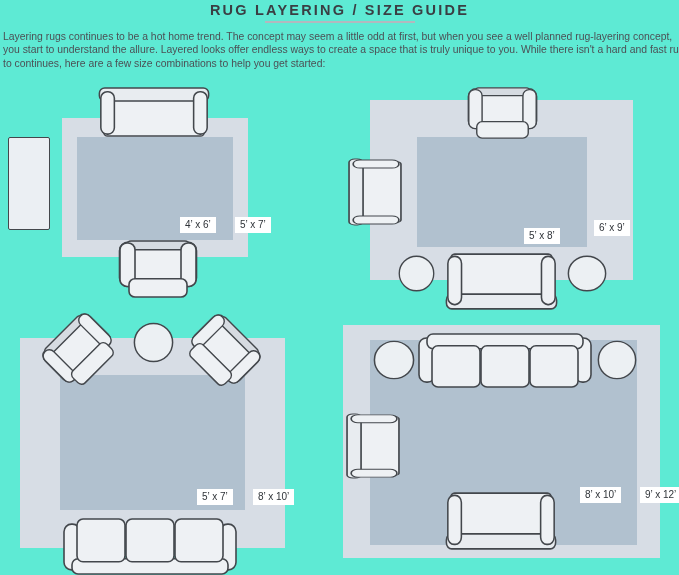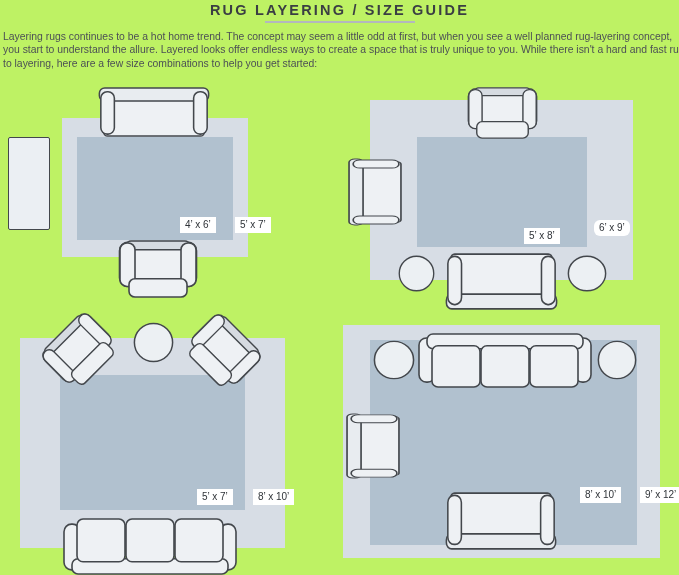--- a/index.html
+++ b/index.html
@@ -1,17 +1,17 @@
 <!DOCTYPE html>
 <html><head>
 <meta charset="utf-8">
 <style>
   html,body{margin:0;padding:0;background:#ffffff;}
   .stage{
-    position:relative;width:679px;height:575px;background:#bef264;
+    position:relative;width:679px;height:575px;background:#5eead4;
     font-family:"Liberation Sans", sans-serif;overflow:hidden;
   }
   .page-title{
     position:absolute;top:2px;left:0;width:100%;text-align:center;
     font-size:14.5px;font-weight:700;letter-spacing:2.2px;color:#3a3e43;
   }
   .title-divider{
     position:absolute;top:21px;left:50%;transform:translateX(-50%);
     width:150px;height:2px;background:#b3b8be;
   }
@@ -72,21 +72,21 @@
 </svg>
 
 <div class="stage">
 
   <div class="page-title">RUG LAYERING / SIZE GUIDE</div>
   <div class="title-divider"></div>
 
   <div class="intro">
     <div class="line">Layering rugs continues to be a hot home trend. The concept may seem a little odd at first, but when you see a well planned rug-layering concept,</div>
     <div class="line">you start to understand the allure. Layered looks offer endless ways to create a space that is truly unique to you. While there isn't a hard and fast rule</div>
-    <div class="line">to layering, here are a few size combinations to help you get started:</div>
+    <div class="line">to continues, here are a few size combinations to help you get started:</div>
   </div>
 
   <div>
     <div class="rug outer" style="left:62px;top:118px;width:186px;height:139px;"></div>
     <div class="rug inner" style="left:77px;top:137px;width:156px;height:103px;"></div>
     <div class="console"></div>
     <div class="furn" style="left:96px;top:87px;width:116px;height:50px;">
       <svg viewBox="0 0 120 52" preserveAspectRatio="none">
           <use href="#sofa2"></use>
         </svg>
@@ -122,21 +122,21 @@
       <svg viewBox="0 0 44 44" preserveAspectRatio="none">
           <use href="#pouf"></use>
         </svg>
     </div>
     <div class="furn rot180" style="left:443px;top:253px;width:117px;height:57px;">
       <svg viewBox="0 0 120 52" preserveAspectRatio="none">
           <use href="#sofa2"></use>
         </svg>
     </div>
     <div class="size-label" style="left:524px;top:220px;margin-top:8px;">5’ x 8’</div>
-    <div class="size-label" style="left:594px;top:220px;border-radius:6px;">6’ x 9’</div>
+    <div class="size-label" style="left:594px;top:220px;">6’ x 9’</div>
   </div>
 
   <div>
     <div class="rug outer" style="left:20px;top:338px;width:265px;height:210px;"></div>
     <div class="rug inner" style="left:60px;top:375px;width:185px;height:135px;"></div>
     <div class="furn rotm45" style="left:47px;top:324px;width:66px;height:54px;">
       <svg viewBox="0 0 80 60" preserveAspectRatio="none">
           <use href="#chairFront"></use>
         </svg>
     </div>

